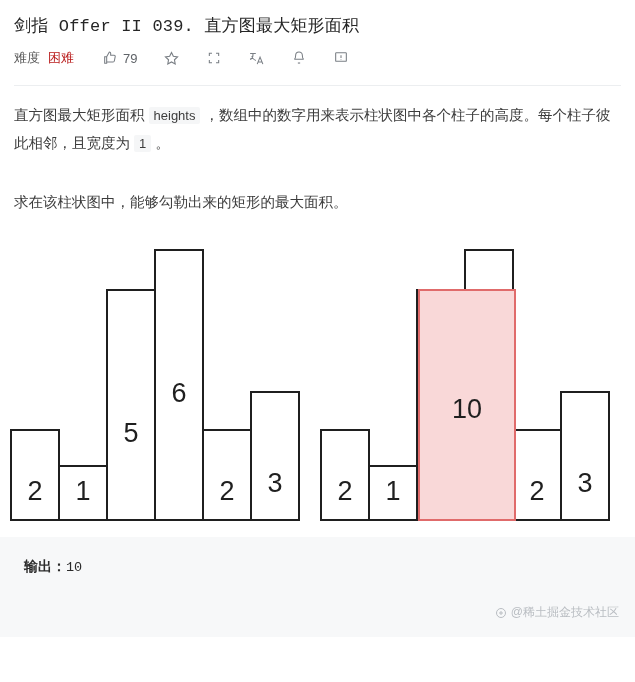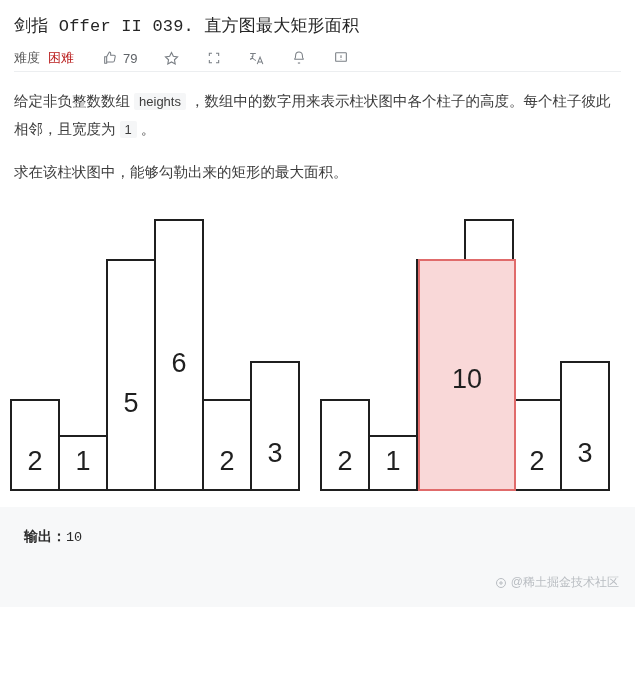--- a/index.html
+++ b/index.html
@@ -26,41 +26,41 @@
     margin: 4px 0 12px 0;
     font-weight: 400;
     font-family: Liberation Mono, monospace;
   }
   .meta-row {
     display: flex;
     align-items: center;
     gap: 0;
     font-size: 13px;
     color: #646464;
-    padding-bottom: 4px;
+    padding-bottom: 18px;
     border-bottom: 1px solid #eceef0;
   }
   .meta-diff-label { margin-right: 8px; color: #5a5a5a; }
   .meta-diff-value { color: #b91c1c; margin-right: 28px; }
   .meta-icon-btn {
     display: inline-flex;
     align-items: center;
     gap: 5px;
     color: #7a7f85;
     margin-right: 26px;
   }
   .meta-icon-btn .cnt { font-size: 13px; color: #5f6368; }
   svg { display: block; }
   .para {
     font-size: 14.5px;
     line-height: 1.9;
     color: #3c3c3c;
     margin: 16px 0 0 0;
   }
-  .para.second { margin-top: 16px; }
+  .para.second { margin-top: 32px; }
   code.inline {
     font-family: Liberation Sans, sans-serif;
     background: #f5f6f7;
     color: #3c3c3c;
     padding: 1px 5px;
     border-radius: 2px;
     font-size: 13px;
   }
   .example-title {
     font-size: 14.5px;
@@ -195,21 +195,21 @@
       <span>
         <svg width="16" height="16" viewBox="0 0 24 24" fill="none" stroke="#7a7f85" stroke-width="1.6">
           <rect x="4" y="4" width="16" height="13" rx="1"></rect>
           <path d="M12 8v4M12 14v.5"></path>
         </svg>
       </span>
     </span>
   </div>
 
   <p class="para">
-    <span>给定非负整数数组 </span><code class="inline">heights</code><span> ，数组中的数字用来表示柱状图中各个柱子的高度。每个柱子彼此相邻，且宽度为 </span><code class="inline">1</code><span> 。</span>
+    <span>直方图最大矩形面积 </span><code class="inline">heights</code><span> ，数组中的数字用来表示柱状图中各个柱子的高度。每个柱子彼此相邻，且宽度为 </span><code class="inline">1</code><span> 。</span>
   </p>
 
   <p class="para second">求在该柱状图中，能够勾勒出来的矩形的最大面积。</p>
 
 
   <div class="figure">
 
     <div class="hist left">
       <div class="bar" style="width:50px;height:92px;">
           <span>2</span>

